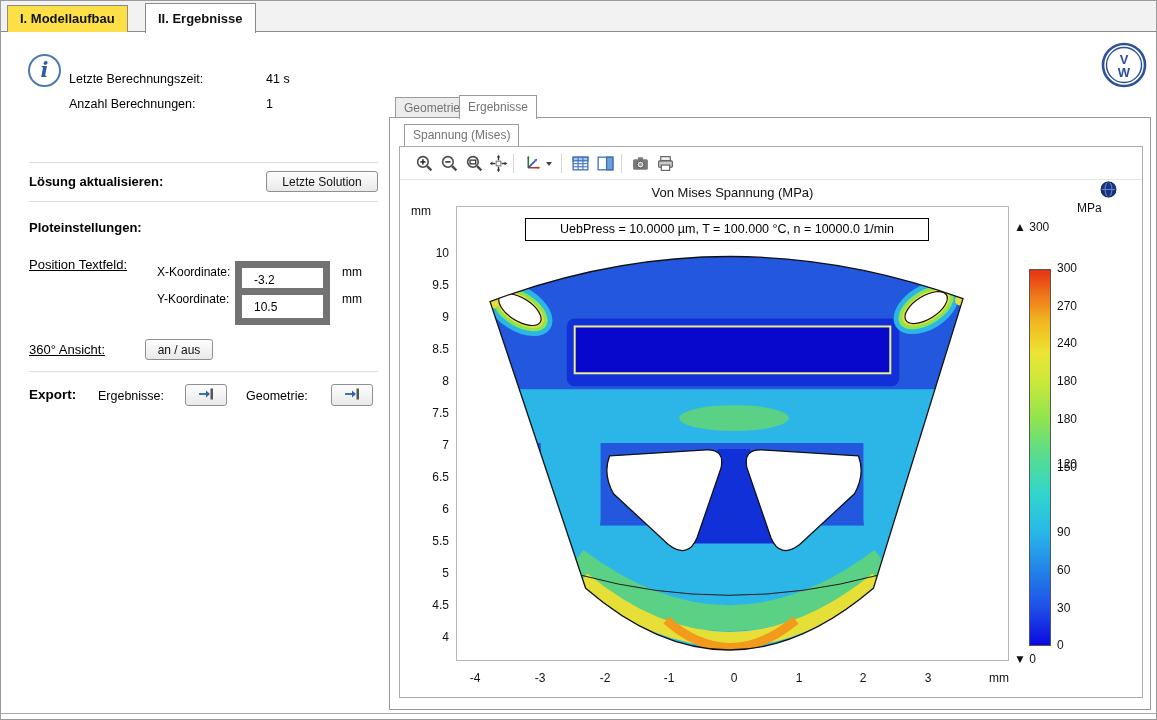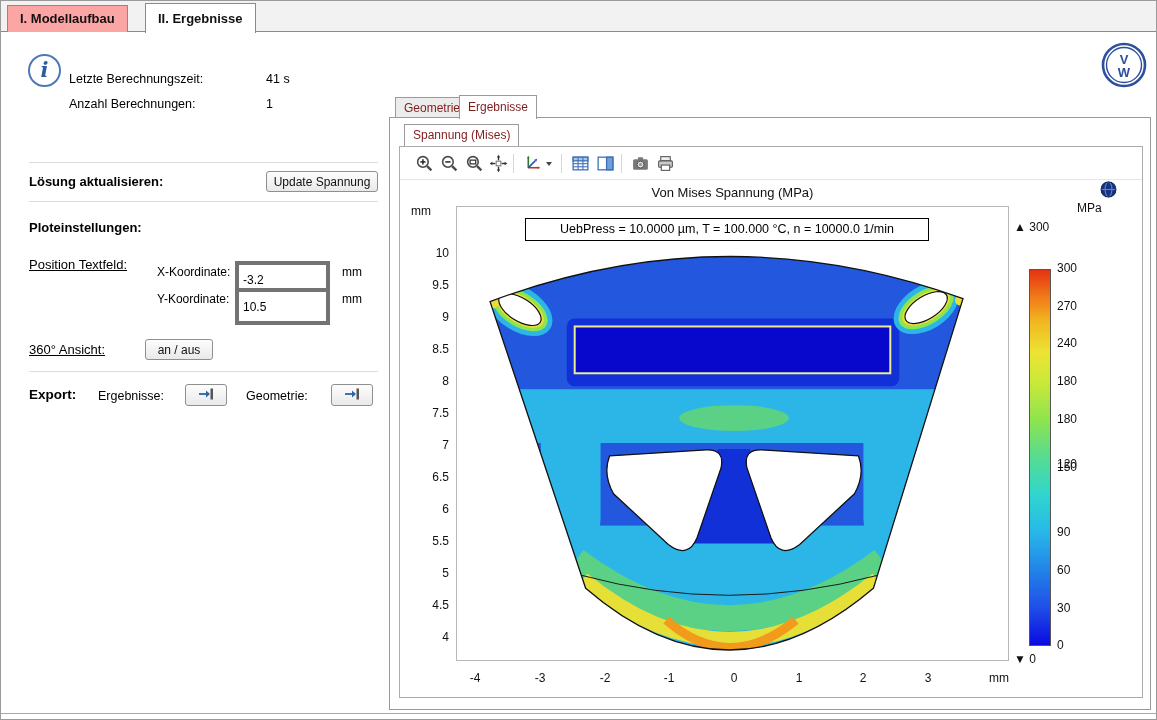--- a/index.html
+++ b/index.html
@@ -2,41 +2,41 @@
 <html><head>
 <meta charset="utf-8">
 <style>
   * { box-sizing: border-box; margin: 0; padding: 0; }
   body { margin: 0; background: #ffffff; font-family: "Liberation Sans", "DejaVu Sans", sans-serif; }
   #app { position: relative; width: 1157px; height: 720px; background: #fff; border: 1px solid #9a9a9a; overflow: hidden; }
 
   
   .tabbar { position: absolute; left: 0; top: 0; width: 100%; height: 31px; background: #f2f2f2; border-bottom: 1px solid #8a8a8a; }
   .mtab { position: absolute; top: 4px; height: 27px; line-height: 26px; padding: 0 12px; font-weight: bold; font-size: 13px;
-          background: #fca5a5; border: 1px solid #8a8a8a; border-bottom: none; color: #111; cursor: default; }
+          background: #fde047; border: 1px solid #8a8a8a; border-bottom: none; color: #111; cursor: default; }
   .mtab.active { top: 2px; height: 30px; line-height: 29px; background: #fff; z-index: 3; }
 
   .lbl { position: absolute; font-size: 12.5px; color: #000; white-space: nowrap; }
   .h   { font-weight: bold; font-size: 13px; }
   .ul  { text-decoration: underline; font-size: 13px; }
   .sep { position: absolute; height: 1px; background: #dcdcdc; left: 28px; width: 349px; }
 
   .btn { position: absolute; border: 1px solid #8f8f8f; background: linear-gradient(#fdfdfd, #e9e9e9);
          font-size: 12px; font-family: inherit; text-align: center; border-radius: 3px; color: #111; cursor: default;
          display: flex; align-items: center; justify-content: center; }
-  .field { position: absolute; border: 4px solid #737373; background: #fff; font-size: 12px; font-family: inherit;
-           padding: 1px 4px; width: 95px; height: 37px; }
+  .field { position: absolute; border: 7px solid #737373; background: #fff; font-size: 12px; font-family: inherit;
+           padding: 1px 12px; width: 95px; height: 37px; }
 
   .info-icon { position: absolute; left: 27px; top: 53px; width: 33px; height: 33px; border: 2px solid #4d79b8;
                border-radius: 50%; color: #2e5c9e; display: flex; align-items: center; justify-content: center; }
   .info-icon::after { content: "i"; font: italic bold 21px "DejaVu Serif", serif; position: relative; top: -1px; }
 
   
   .rtab { position: absolute; height: 22px; line-height: 21px; padding: 0 8px; font-size: 12px; background: #ececec;
-          border: 1px solid #9a9a9a; border-bottom: none; color: #7f1d1d; cursor: default; }
+          border: 1px solid #9a9a9a; border-bottom: none; color: #737373; cursor: default; }
   .rtab.active { background: #fff; z-index: 3; }
   .panelbox { position: absolute; background: #fff; border: 1px solid #9a9a9a; }
 
   .tool { position: absolute; top: 151px; width: 23px; height: 23px; display: flex; align-items: center; justify-content: center; cursor: default; }
   .vsep { position: absolute; top: 153px; width: 1px; height: 19px; background: #d6d6d6; }
   .chev { width: 0; height: 0; border-left: 3.5px solid transparent; border-right: 3.5px solid transparent; border-top: 4.5px solid #444; }
   .tbline { position: absolute; left: 399px; top: 178px; width: 742px; height: 1px; background: #e6e6e6; }
 
   .plot-title { position: absolute; left: 455px; top: 184px; width: 553px; text-align: center; font-size: 13px; color: #111; }
   .plot-frame { position: absolute; left: 455px; top: 205px; width: 553px; height: 455px; border: 1px solid #b8b8b8; background: #fff; }
@@ -65,21 +65,21 @@
   </div>
 
   <div class="info-icon"></div>
   <span class="lbl" style="left:68px;top:71px;">Letzte Berechnungszeit:</span>
   <span class="lbl" style="left:265px;top:71px;">41 s</span>
   <span class="lbl" style="left:68px;top:96px;">Anzahl Berechnungen:</span>
   <span class="lbl" style="left:265px;top:96px;">1</span>
 
   <div class="sep" style="top:161px;"></div>
   <span class="lbl h" style="left:28px;top:173px;">Lösung aktualisieren:</span>
-  <button class="btn" style="left:265px;top:170px;width:112px;height:21px;">Update Spannung</button>
+  <button class="btn" style="left:265px;top:170px;width:112px;height:21px;">Letzte Solution</button>
   <div class="sep" style="top:200px;"></div>
 
   <span class="lbl h" style="left:28px;top:219px;">Ploteinstellungen:</span>
 
   <span class="lbl ul" style="left:28px;top:256px;">Position Textfeld:</span>
   <span class="lbl" style="left:156px;top:264px;font-size:12px;">X-Koordinate:</span>
   <input class="field" style="left: 234px; top: 260px;" value="-3.2">
   <span class="lbl" style="left:341px;top:264px;font-size:12px;">mm</span>
   <span class="lbl" style="left:156px;top:291px;font-size:12px;">Y-Koordinate:</span>
   <input class="field" style="left: 234px; top: 287px;" value="10.5">

